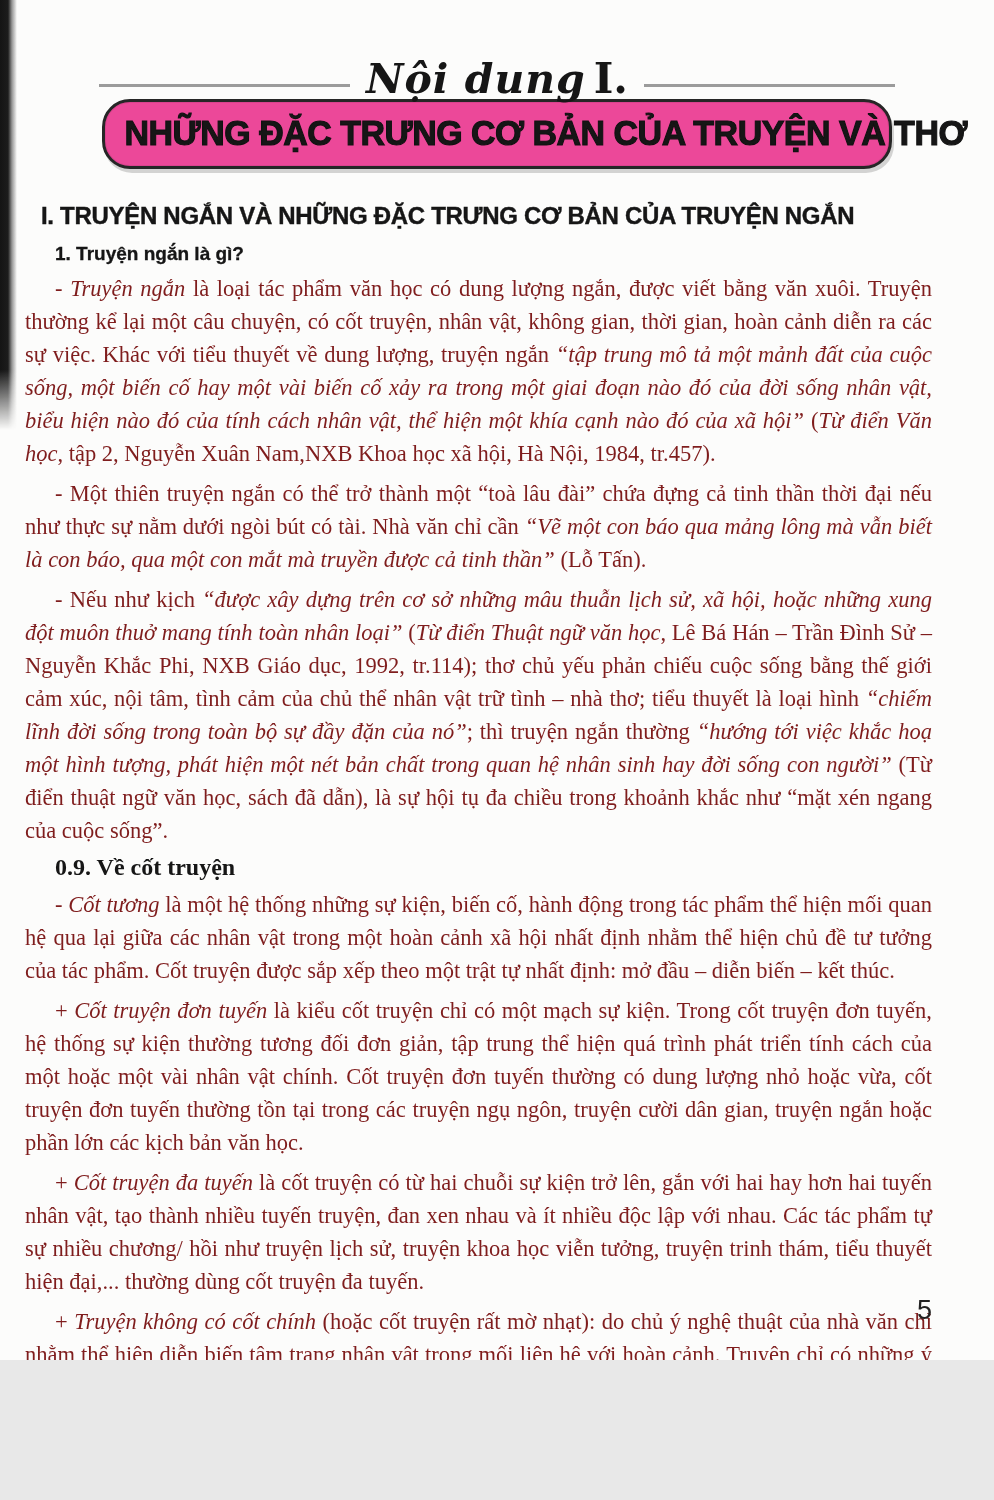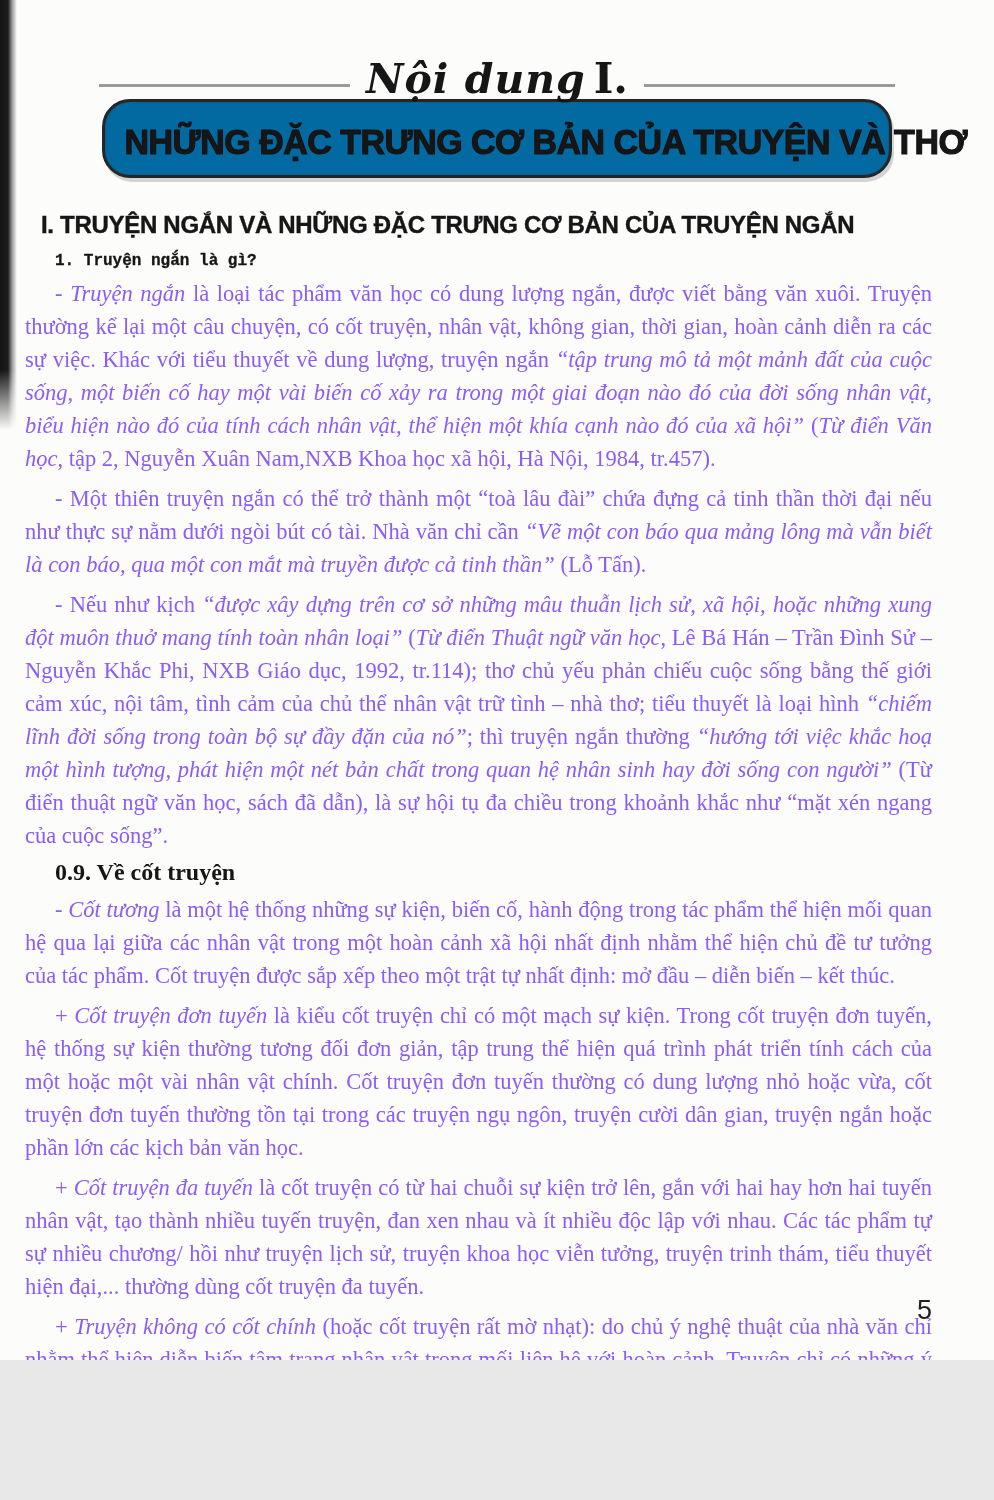--- a/index.html
+++ b/index.html
@@ -36,23 +36,23 @@
   .script-numeral {
     font-family:"DejaVu Serif", serif;
     font-weight:700; font-size:42px;
     margin-left:4px;
   }
   .title-box {
     width:790px; box-sizing:border-box;
     margin:-4px auto 0;
     border:3px solid #262626;
     border-radius:28px;
-    background:#0369a1;
+    background:#ec4899;
     box-shadow:2px 4px 0 rgba(0,0,0,.16), inset 0 0 0 1px rgba(0,0,0,.07);
-    padding:20px 8px 13px;
+    padding:11px 8px 13px;
     text-align:center;
   }
   .chapter-title {
     margin:0;
     font-family:"Liberation Sans", sans-serif;
     font-weight:700; font-size:35px;
     letter-spacing:-0.5px;
     -webkit-text-stroke:1.1px #111;
     transform:scaleX(.97); transform-origin:center;
     white-space:nowrap;
@@ -60,34 +60,34 @@
   .content { margin:0 62px 0 25px; }
   .h-section {
     margin:33px 16px 0;
     font-family:"Liberation Sans", sans-serif;
     font-weight:700; font-size:24px;
     -webkit-text-stroke:.4px #111;
     letter-spacing:-0.3px;
   }
   .h-sub {
     margin:13px 0 0; text-indent:30px;
-    font-family:Liberation Mono, monospace;
-    font-weight:700; font-size:16px;
+    font-family:Liberation Sans, sans-serif;
+    font-weight:700; font-size:19px;
     -webkit-text-stroke:.3px #111;
   }
   .h-sub-serif {
     margin:7px 0 0; text-indent:30px;
     font-family:"Liberation Serif", serif;
     font-weight:700; font-size:24px;
   }
   .body-para {
     margin:7px 0 0;
     font-size:22.5px; line-height:33px;
     text-align:justify; text-indent:30px;
-    color:#8b5cf6;
+    color:#7f1d1d;
   }
   .body-para .it { font-style:italic; }
   .page-number {
     position:absolute; right:62px; bottom:34px;
     font-family:"Liberation Sans", sans-serif;
     font-size:27px; color:#222;
   }
 </style>
 </head>
 <body>

